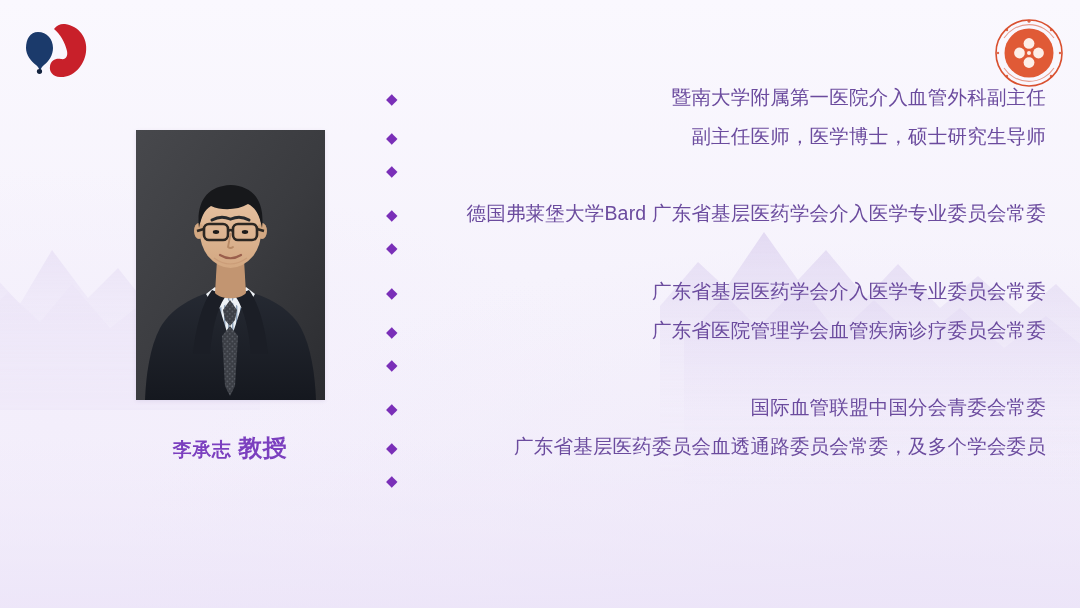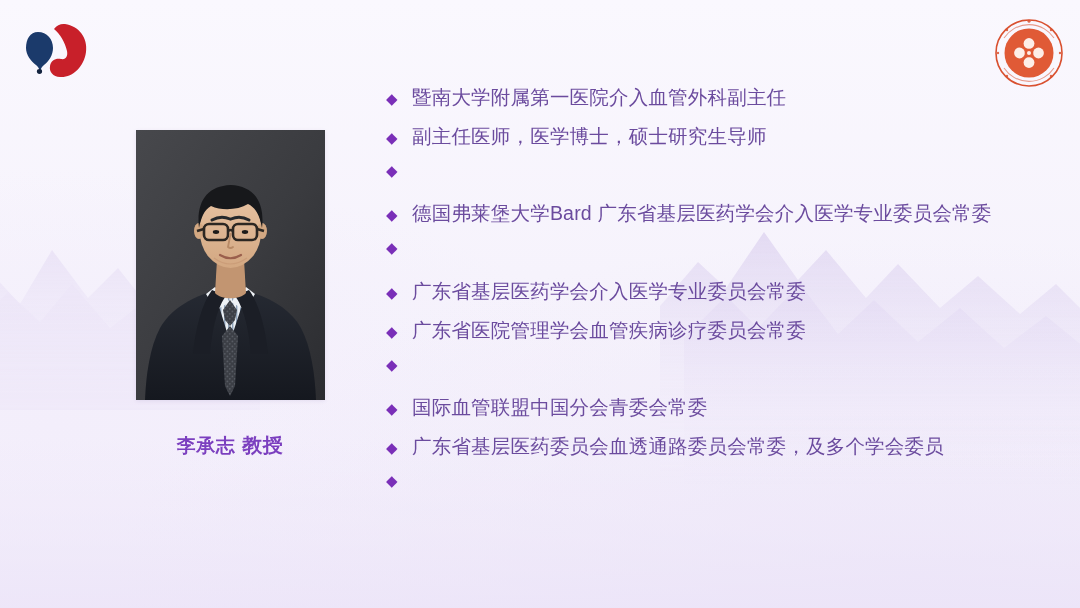--- a/index.html
+++ b/index.html
@@ -100,21 +100,21 @@
     white-space: nowrap;
     color: #7b3fbf;
     font-weight: bold;
     letter-spacing: .5px;
   }
   .speaker-name .name-main {
     font-size: 19px;
     vertical-align: baseline;
   }
   .speaker-name .name-title {
-    font-size: 20px;
+    font-size: 24px;
     margin-left: 7px;
     vertical-align: baseline;
   }
 
   
   .bullets {
     position: absolute;
     left: 386px;
     top: 85px;
     width: 660px;
@@ -131,20 +131,21 @@
     font-size: 15px;
     line-height: 1;
   }
   .bullet-text {
     flex: 1 1 auto;
     color: #6b4b9e;
     font-size: 19.5px;
     line-height: 1.25;
     letter-spacing: .2px;
     white-space: nowrap;
+    text-align: right;
   }
 </style>
 </head>
 <body>
 
 <div id="slide">
 
   <div class="bg-base"></div>
 
   <svg class="mountain-left" viewBox="0 0 300 230">

